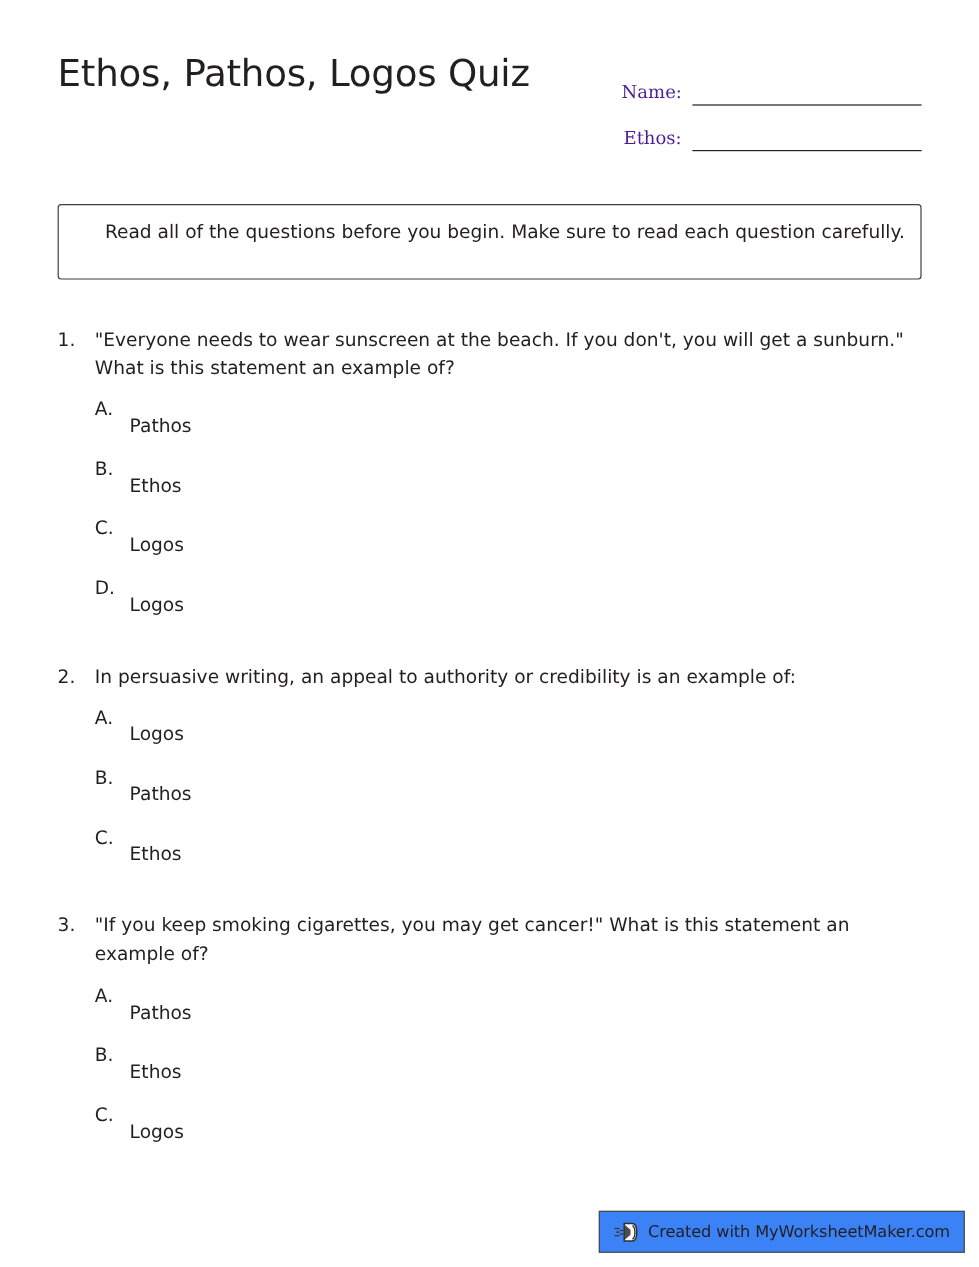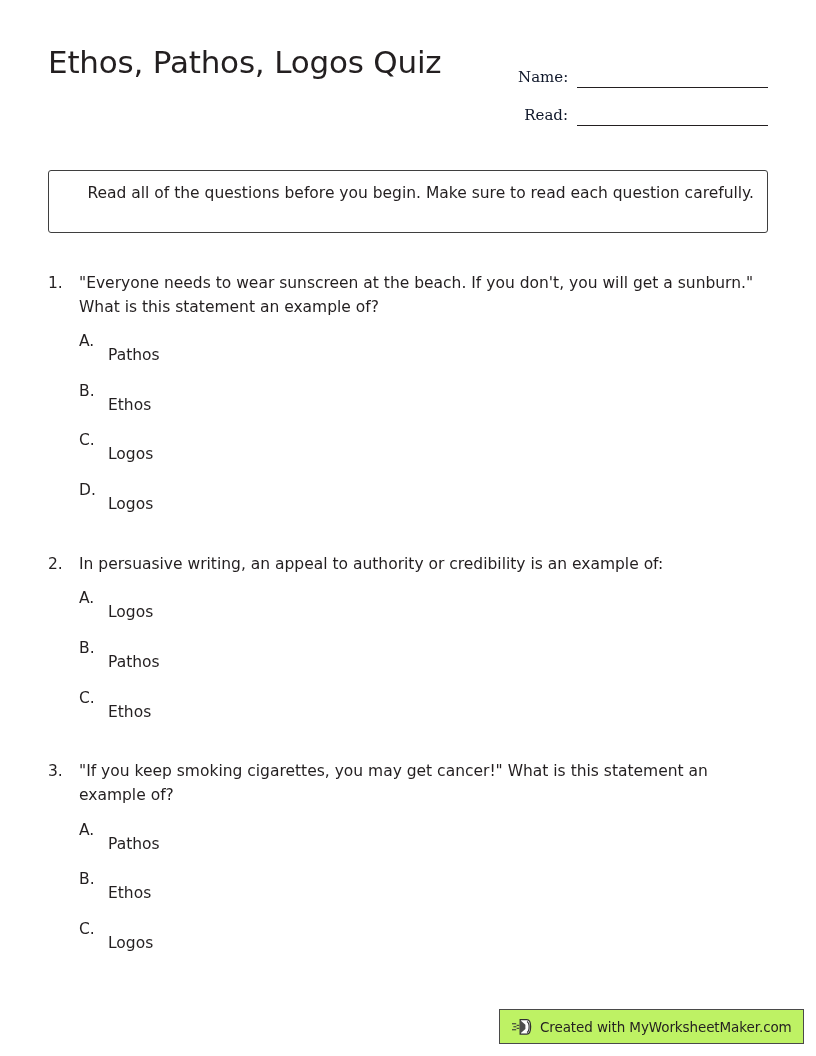--- a/index.html
+++ b/index.html
@@ -50,21 +50,21 @@
   }
   .nd-row {
     display: flex;
     align-items: flex-end;
     justify-content: flex-end;
     height: 38px;
   }
   .nd-label {
     font-family: "DejaVu Serif", serif;
     font-size: 15px;
-    color: #0f172a;
+    color: #4c1d95;
     padding-right: 9px;
     padding-bottom: 2px;
     white-space: nowrap;
   }
   .nd-line {
     width: 191px;
     border-bottom: 1.4px solid #231f20;
     height: 20px;
   }
 
@@ -144,21 +144,21 @@
 
   
   .footer-badge {
     position: absolute;
     left: 499px;
     top: 1009px;
     width: 305px;
     height: 35px;
     box-sizing: border-box;
     border: 1.2px solid #4a4a4a;
-    background: #bef264;
+    background: #3b82f6;
     display: flex;
     align-items: center;
     padding-left: 11px;
   }
   .footer-logo {
     width: 22px;
     height: 22px;
     flex: 0 0 22px;
     margin-right: 7px;
     display: block;
@@ -177,21 +177,21 @@
 
   <div class="header">
     <div class="worksheet-title">Ethos, Pathos, Logos Quiz</div>
 
     <div class="namedate">
       <div class="nd-row">
         <span class="nd-label">Name:</span>
         <span class="nd-line"></span>
       </div>
       <div class="nd-row">
-        <span class="nd-label">Read:</span>
+        <span class="nd-label">Ethos:</span>
         <span class="nd-line"></span>
       </div>
     </div>
   </div>
 
   <div class="instruction-box">
     <div class="instruction-text">Read all of the questions before you begin. Make sure to read each question carefully.</div>
   </div>
 
   <div class="questions" id="questions-container">

